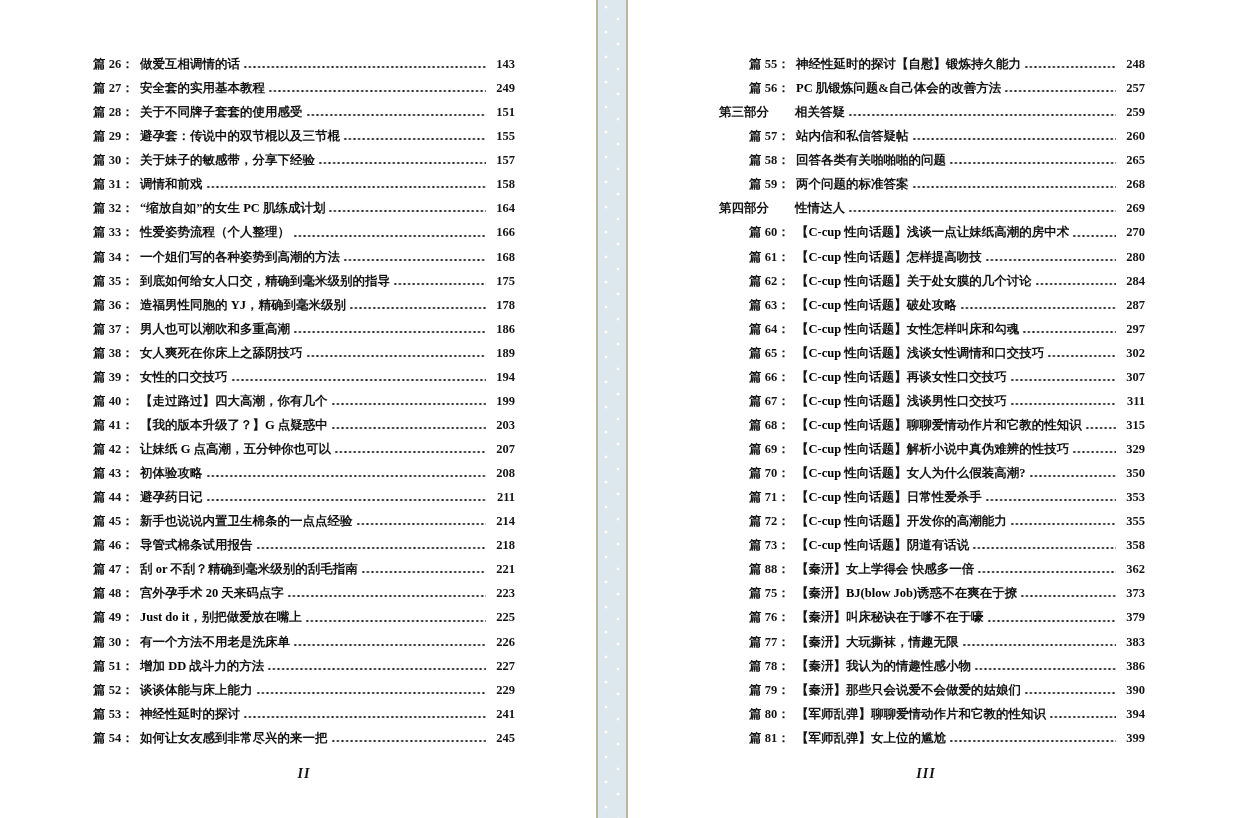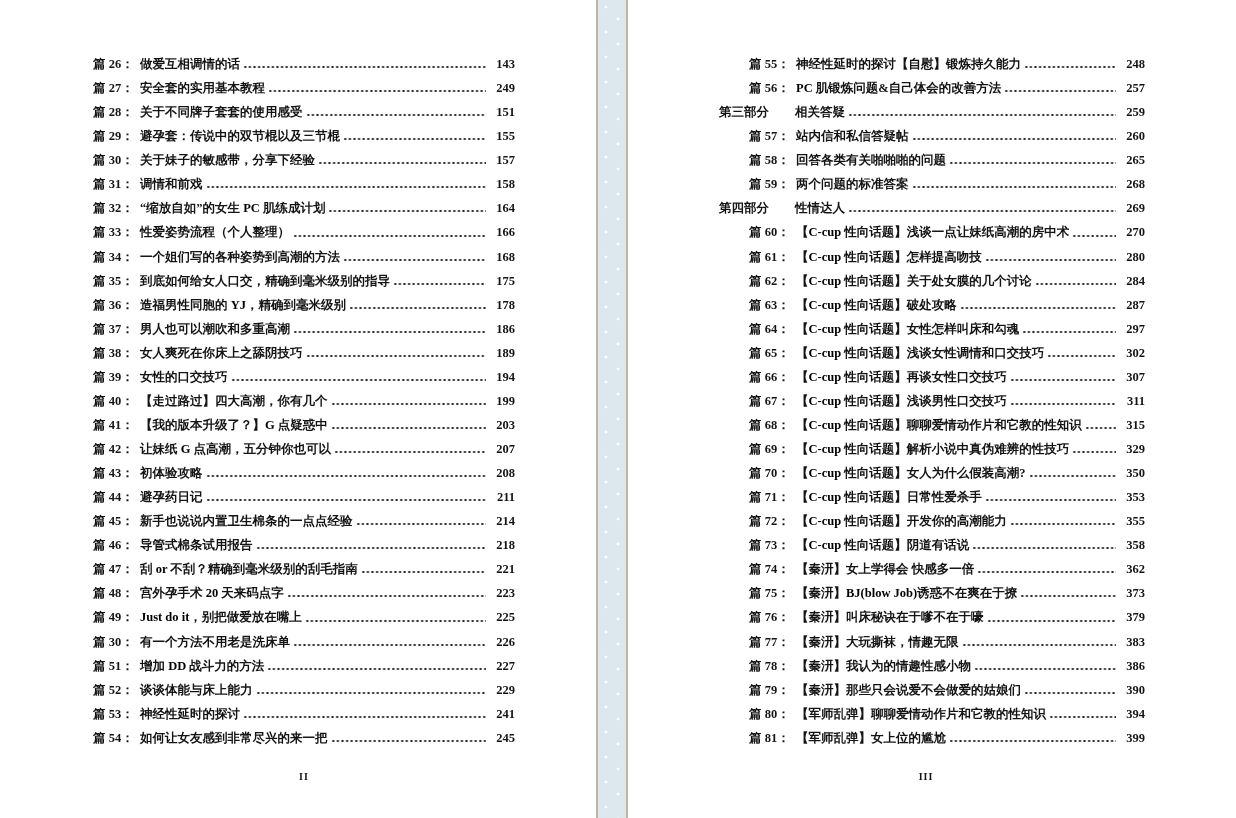--- a/index.html
+++ b/index.html
@@ -44,21 +44,21 @@
     flex:1 1 auto; align-self:stretch; margin:0 3px 0 3px;
     background-image:radial-gradient(circle, #262626 0.95px, rgba(0,0,0,0) 1.2px);
     background-size:4.6px 4px;
     background-repeat:repeat-x;
     background-position:left calc(100% - 7px);
   }
   .pagenum { flex:0 0 auto; min-width:26px; text-align:right; }
 
   .page-label {
     position:absolute; bottom:36px; text-align:center;
-    font-size:10px; letter-spacing:1px;
+    font-size:14px; letter-spacing:1px;font-style:italic;
   }
   .page-left  .page-label { left:93px; right:81px; }
   .page-right .page-label { left:79px; right:91px; }
 </style>
 </head>
 <body>
 
 <div class="canvas">
 
   <div class="page page-left">
@@ -365,21 +365,21 @@
     <span class="leader"></span>
     <span class="pagenum">355</span>
   </div>
         <div class="row entry">
     <span class="label">篇 73：</span>
     <span class="title"><span>【</span><span class="latin">C-cup</span><span> 性向话题】阴道有话说</span></span>
     <span class="leader"></span>
     <span class="pagenum">358</span>
   </div>
         <div class="row entry">
-    <span class="label">篇 74：</span>
+    <span class="label">篇 88：</span>
     <span class="title"><span>【秦汧】女上学得会 快感多一倍</span></span>
     <span class="leader"></span>
     <span class="pagenum">362</span>
   </div>
         <div class="row entry">
     <span class="label">篇 75：</span>
     <span class="title"><span>【秦汧】</span><span class="latin">BJ(blow Job)</span><span>诱惑不在爽在于撩</span></span>
     <span class="leader"></span>
     <span class="pagenum">373</span>
   </div>

